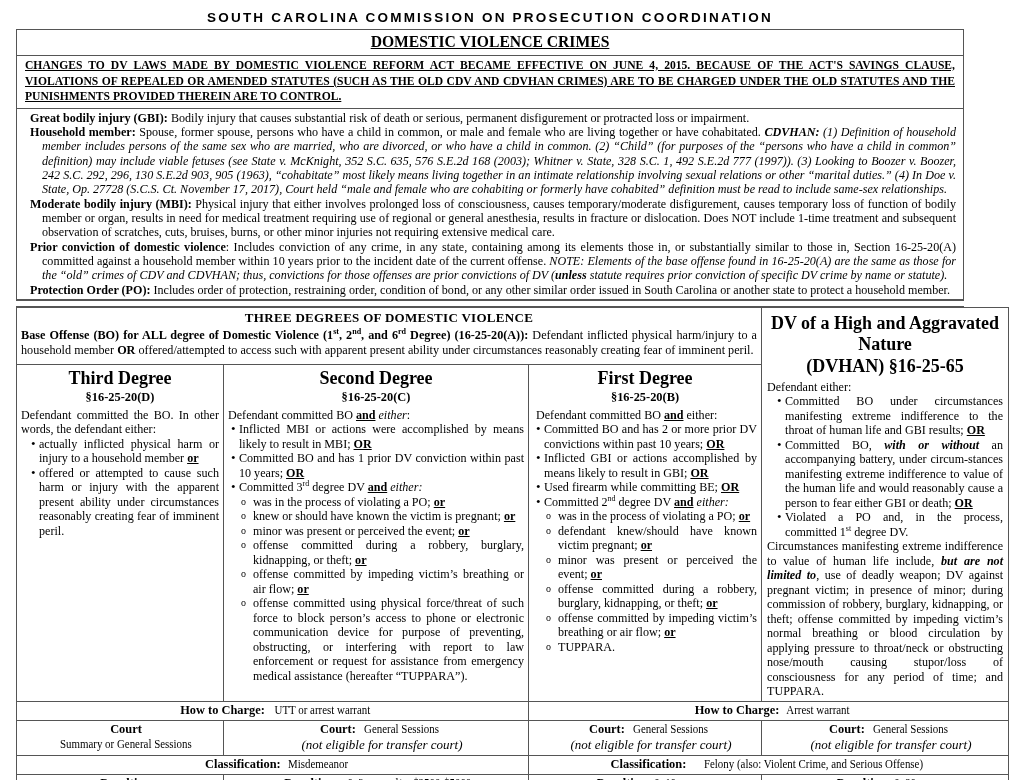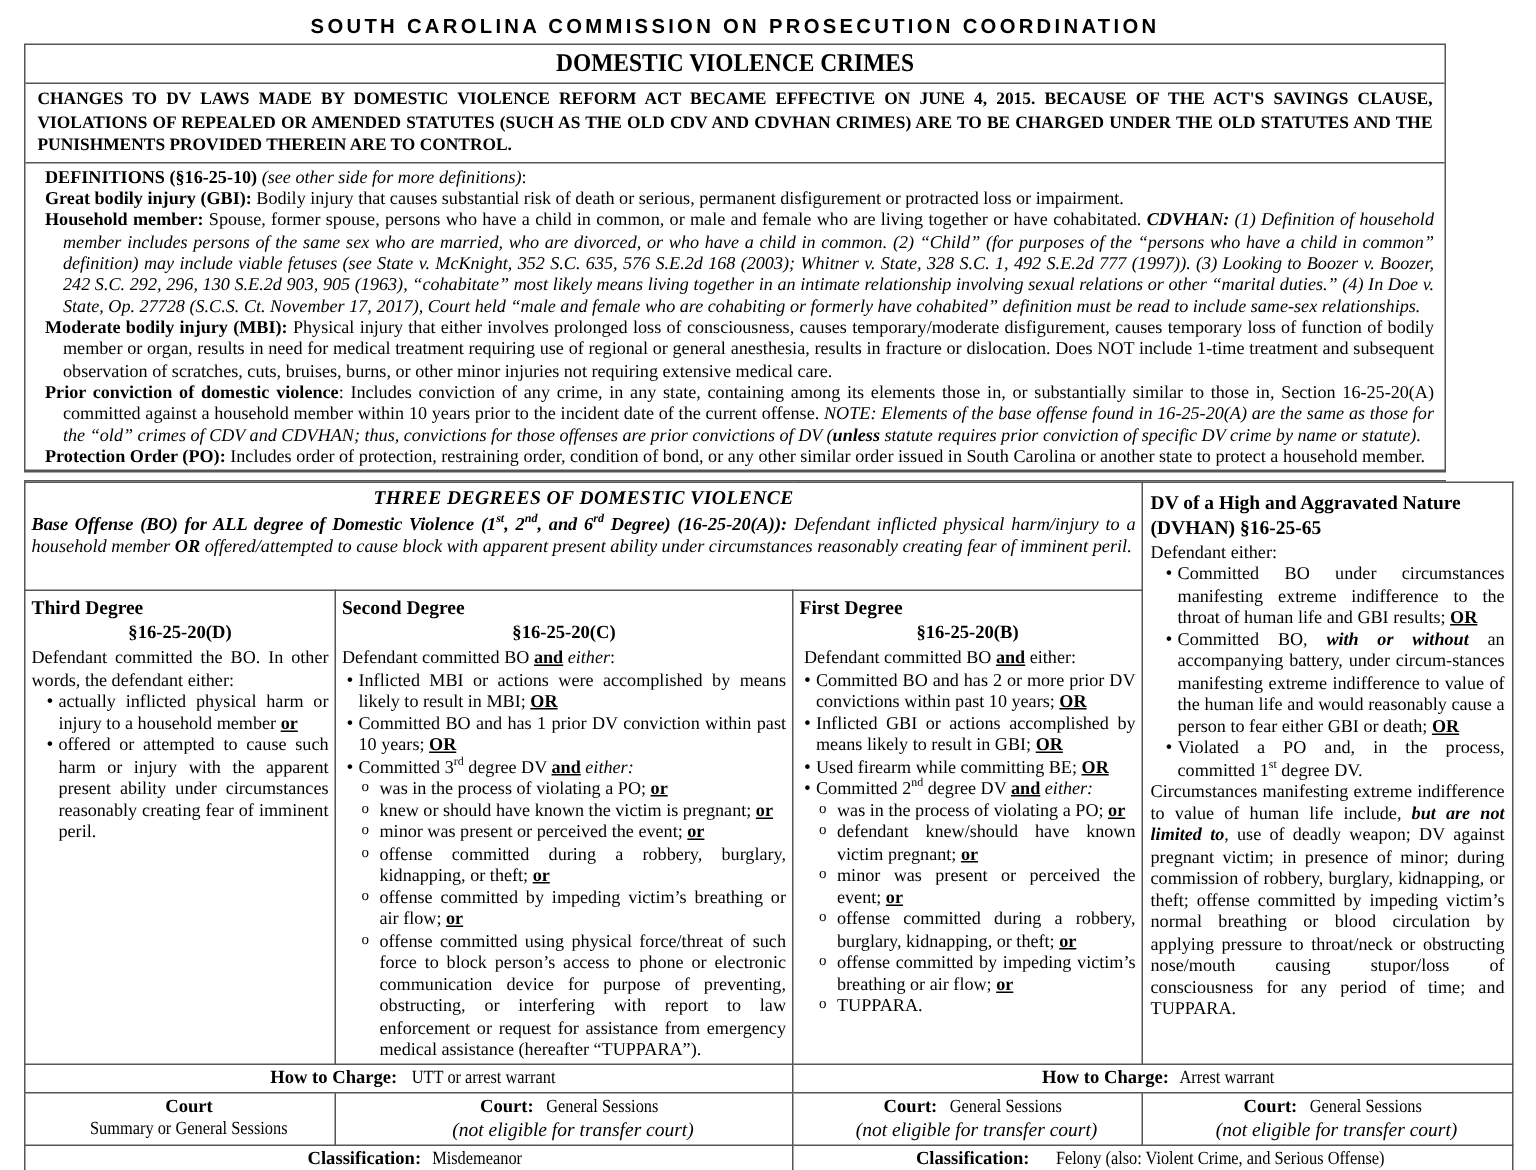--- a/index.html
+++ b/index.html
@@ -14,21 +14,21 @@
   
   .masthead{
     text-align:center;font-weight:bold;font-size:13.5px;
     letter-spacing:2.2px;padding:4px 0 4px 0;
     font-family:"Liberation Sans","DejaVu Sans",sans-serif;
   }
   .sc-title{display:inline-block;transform:scaleX(1.0);}
 
   
   .framed{border:1.5px solid #555;}
-  .sub-band{border-bottom:1.5px solid #555;}
+  .sub-band{border-bottom:1.5px solid #555;text-decoration:underline;}
 
   .doc-title{
     text-align:center;font-weight:bold;font-size:17px;padding:2px 0 3px 0;
     font-stretch:condensed;
     transform:scaleX(.92);
   }
   .notice{
     font-size:11.6px;font-weight:bold;padding:2px 8px 3px 8px;line-height:1.34;
     text-align:justify;
   }
@@ -51,21 +51,21 @@
   table.grid td{border:1px solid #555;vertical-align:top;padding:1px 4px 2px 16px;}
   .ctr{text-align:center;}
   .bld{font-weight:bold;}
 
   .bighead{
     text-align:center;font-weight:bold;font-size:13px;
     font-variant:small-caps;letter-spacing:.3px;padding:2px 0 2px 0;
   }
   .baseoffense{font-size:12.2px;line-height:1.2;text-align:justify;padding:0 2px 2px 2px;}
 
-  .degname{text-align:left;font-weight:bold;font-size:13px;line-height:1.18;padding:3px 0 1px 0;}
+  .degname{text-align:center;font-weight:bold;font-size:18px;line-height:1.18;padding:3px 0 1px 0;}
   .degcode{text-align:center;font-weight:bold;font-size:12.4px;line-height:1.18;padding-bottom:3px;}
 
   .body-txt{font-size:12.1px;line-height:1.2;text-align:justify;}
   ul.b1{margin:0;padding:0 0 0 11px;list-style:none;}
   ul.b1>li{position:relative;padding-left:7px;margin:0 0 0 0;text-align:justify;}
   ul.b1>li:before{content:"\2022";position:absolute;left:-1px;top:-1px;font-size:13px;}
   ul.b2{margin:0;padding:0 0 0 12px;list-style:none;}
   ul.b2>li{position:relative;padding-left:12px;text-align:justify;}
   ul.b2>li:before{content:"o";position:absolute;left:0;top:0px;font-size:10px;line-height:1.45;}
   .u-b{font-weight:bold;text-decoration:underline;}
@@ -91,24 +91,20 @@
     <div class="sub-band">
       <div class="doc-title">DOMESTIC VIOLENCE CRIMES</div>
     </div>
 
     <div class="sub-band">
       <div class="notice sc">CHANGES TO DV LAWS MADE BY DOMESTIC VIOLENCE REFORM ACT BECAME EFFECTIVE ON JUNE 4, 2015. BECAUSE OF THE ACT'S SAVINGS CLAUSE, VIOLATIONS OF REPEALED OR AMENDED STATUTES (SUCH AS THE OLD CDV AND CDVHAN CRIMES) ARE TO BE CHARGED UNDER THE OLD STATUTES AND THE PUNISHMENTS PROVIDED THEREIN ARE TO CONTROL.</div>
     </div>
 
     <div class="defs">
 
-      <p class="first">
-        <b class="sc">DEFINITIONS (§16-25-10)</b>
-        <i>(see other side for more definitions)</i><span>:</span>
-      </p>
 
       <p class="hang">
         <b>Great bodily injury (GBI):</b>
         <span>Bodily injury that causes substantial risk of death or serious, permanent disfigurement or protracted loss or impairment.</span>
       </p>
 
       <p class="hang">
         <b>Household member:</b>
         <span>Spouse, former spouse, persons who have a child in common, or male and female who are living together or have cohabitated.</span>
         <i><b>CDVHAN:</b></i>
@@ -137,25 +133,25 @@
   <table class="grid">
     <colgroup>
       <col style="width:207px">
       <col style="width:305px">
       <col style="width:233px">
       <col style="width:247px">
     </colgroup>
 
     <tbody>
         <tr>
-      <td colspan="3" style="padding:0 2px 20px 2px;font-style:italic;">
+      <td colspan="3" style="padding:0 2px 2px 2px;">
         <div class="bighead">THREE DEGREES OF DOMESTIC VIOLENCE</div>
         <div class="baseoffense">
           <b><span>Base Offense (BO) for ALL degree of Domestic Violence (1</span><sup>st</sup><span>, 2</span><sup>nd</sup><span>, and 6</span><sup>rd</sup><span> Degree) (16-25-20(A)):</span></b>
-          <span>Defendant inflicted physical harm/injury to a household member </span><b>OR</b><span> offered/attempted to cause block with apparent present ability under circumstances reasonably creating fear of imminent peril.</span>
+          <span>Defendant inflicted physical harm/injury to a household member </span><b>OR</b><span> offered/attempted to access such with apparent present ability under circumstances reasonably creating fear of imminent peril.</span>
         </div>
       </td>
       <td rowspan="2" style="padding:2px 5px 2px 5px;">
         <div class="degname">DV of a High and Aggravated Nature</div>
         <div class="degname" style="padding-top:0;padding-bottom:2px;">(DVHAN)  §16-25-65</div>
         <div class="body-txt">Defendant either:</div>
         <ul class="b1 body-txt">
           <li><span>Committed BO under circumstances manifesting extreme indifference to the throat of human life and GBI results; </span><span class="u-b">OR</span></li>
           <li><span>Committed BO, </span><span class="i-b">with or without</span><span> an accompanying battery, under circum-stances manifesting extreme indifference to value of the human life and would reasonably cause a person to fear either GBI or death; </span><span class="u-b">OR</span></li>
           <li><span>Violated a PO and, in the process, committed 1</span><sup>st</sup><span> degree DV.</span></li>

